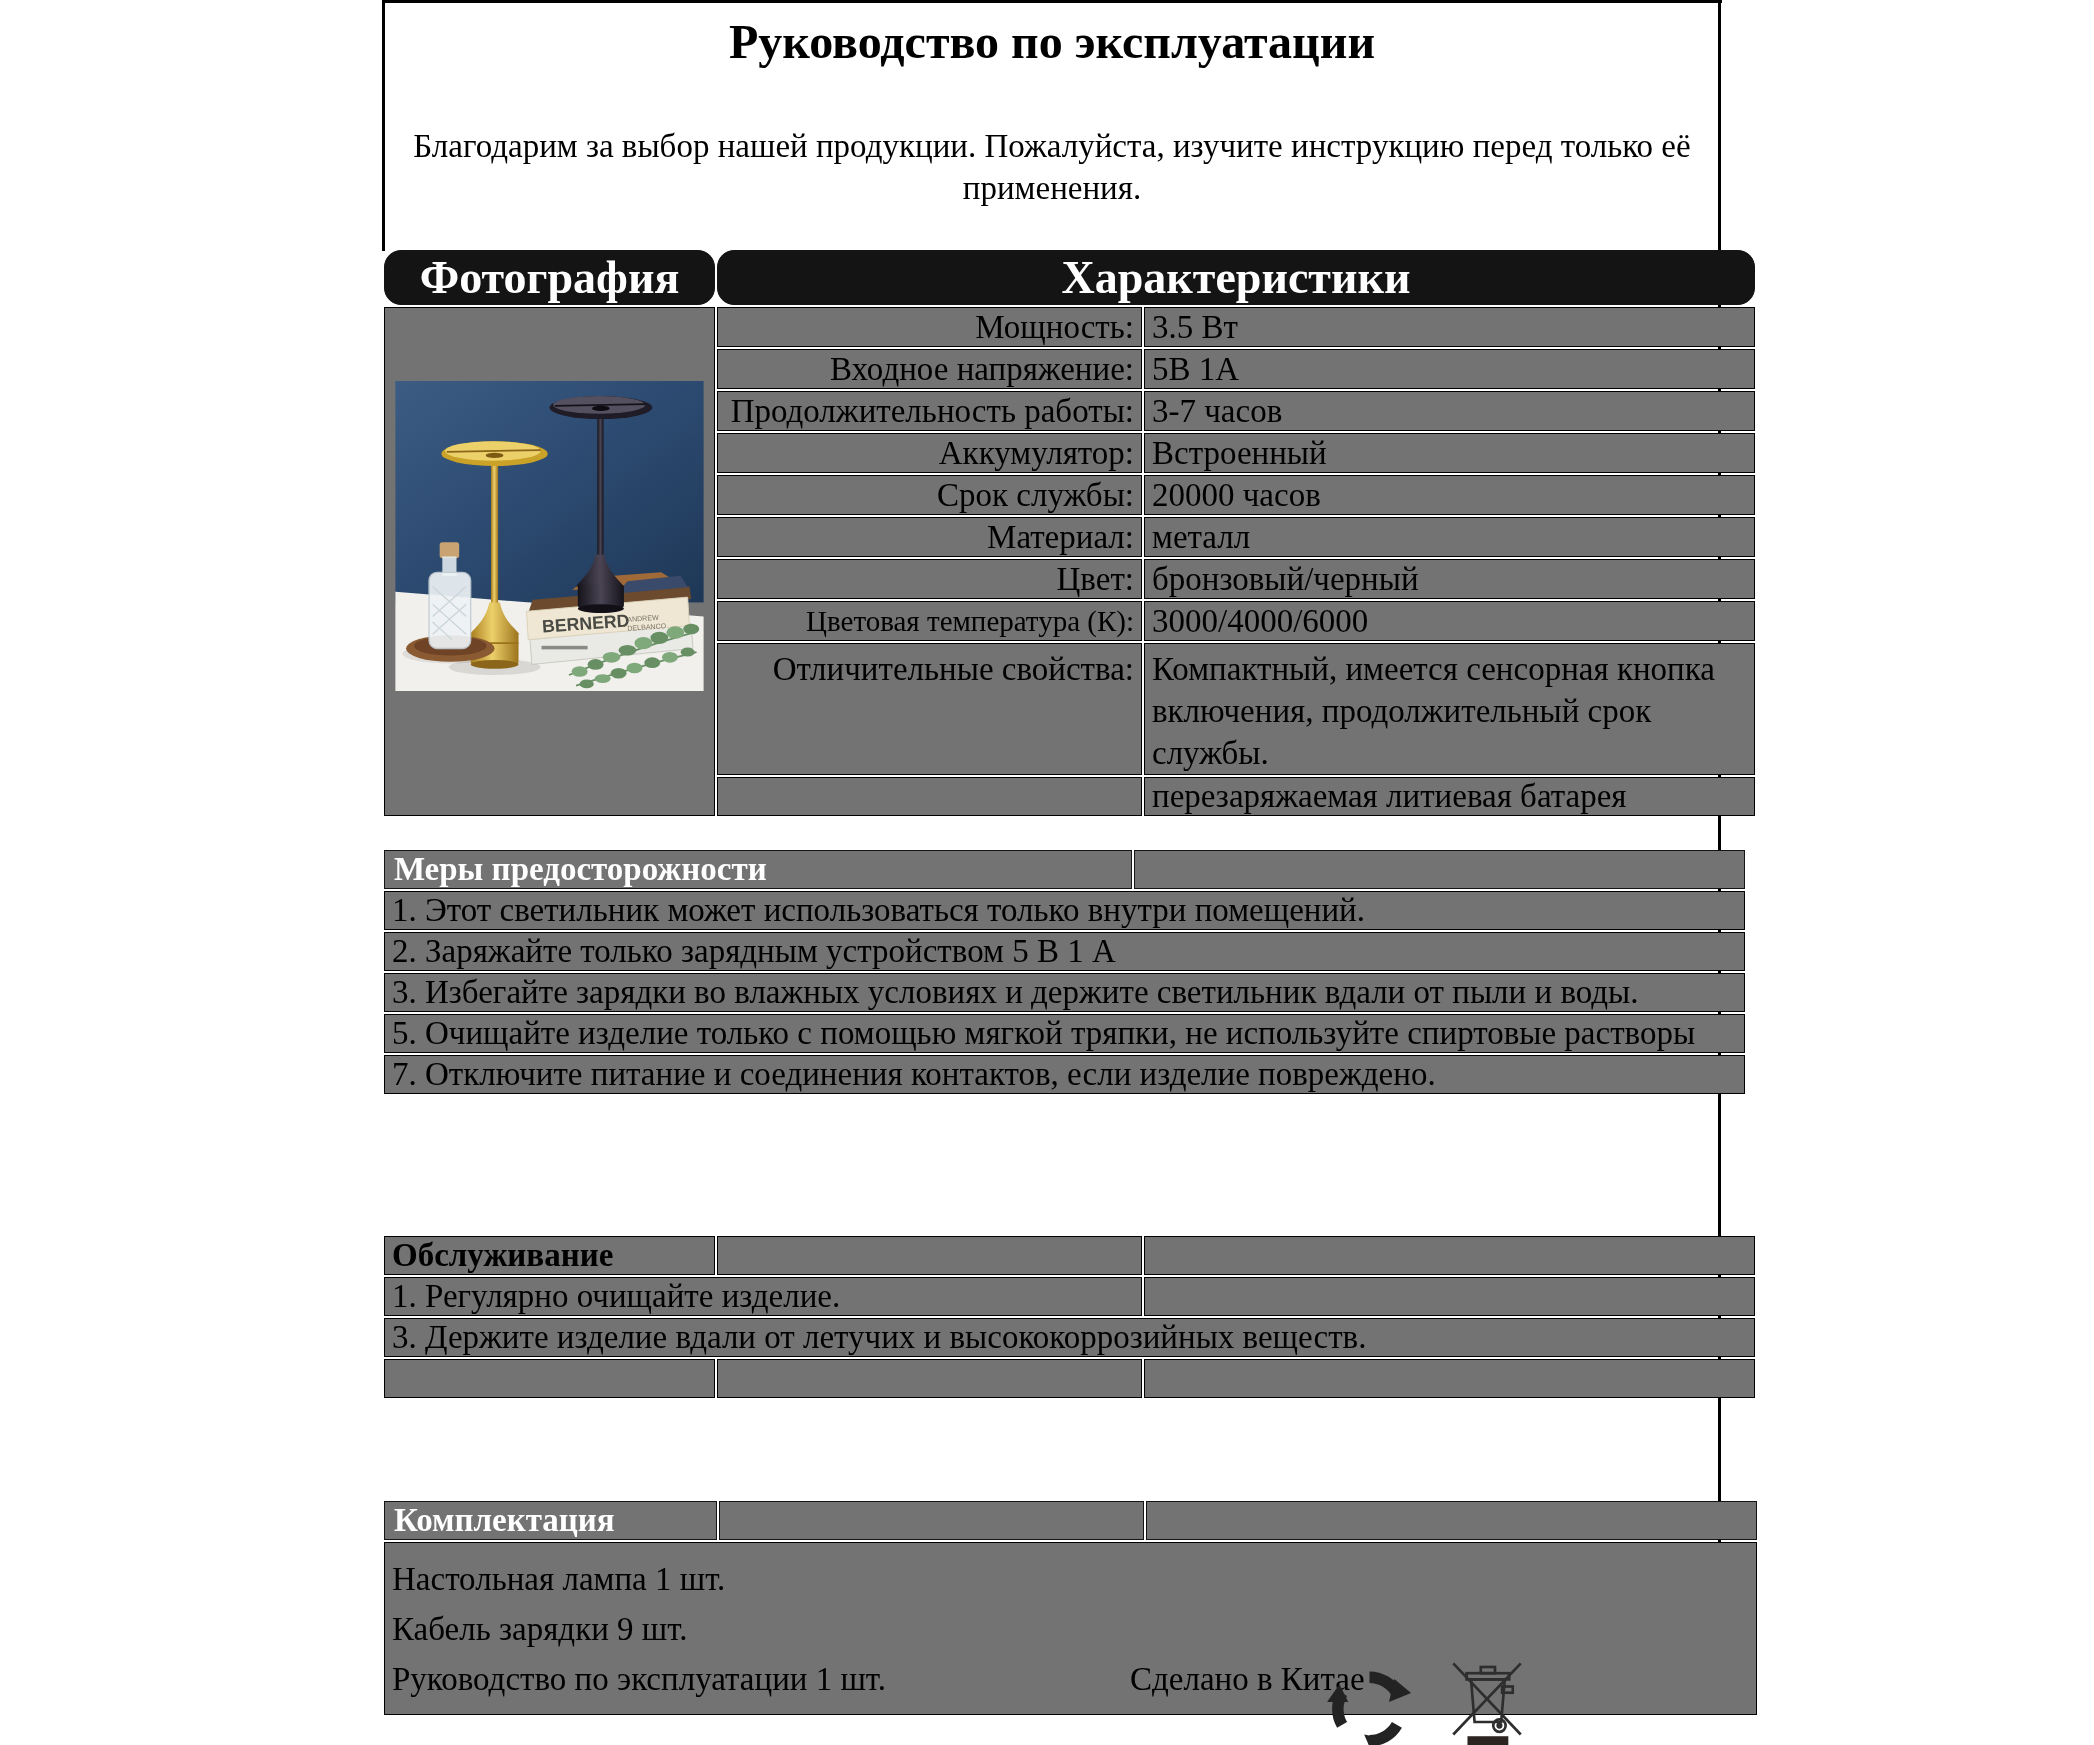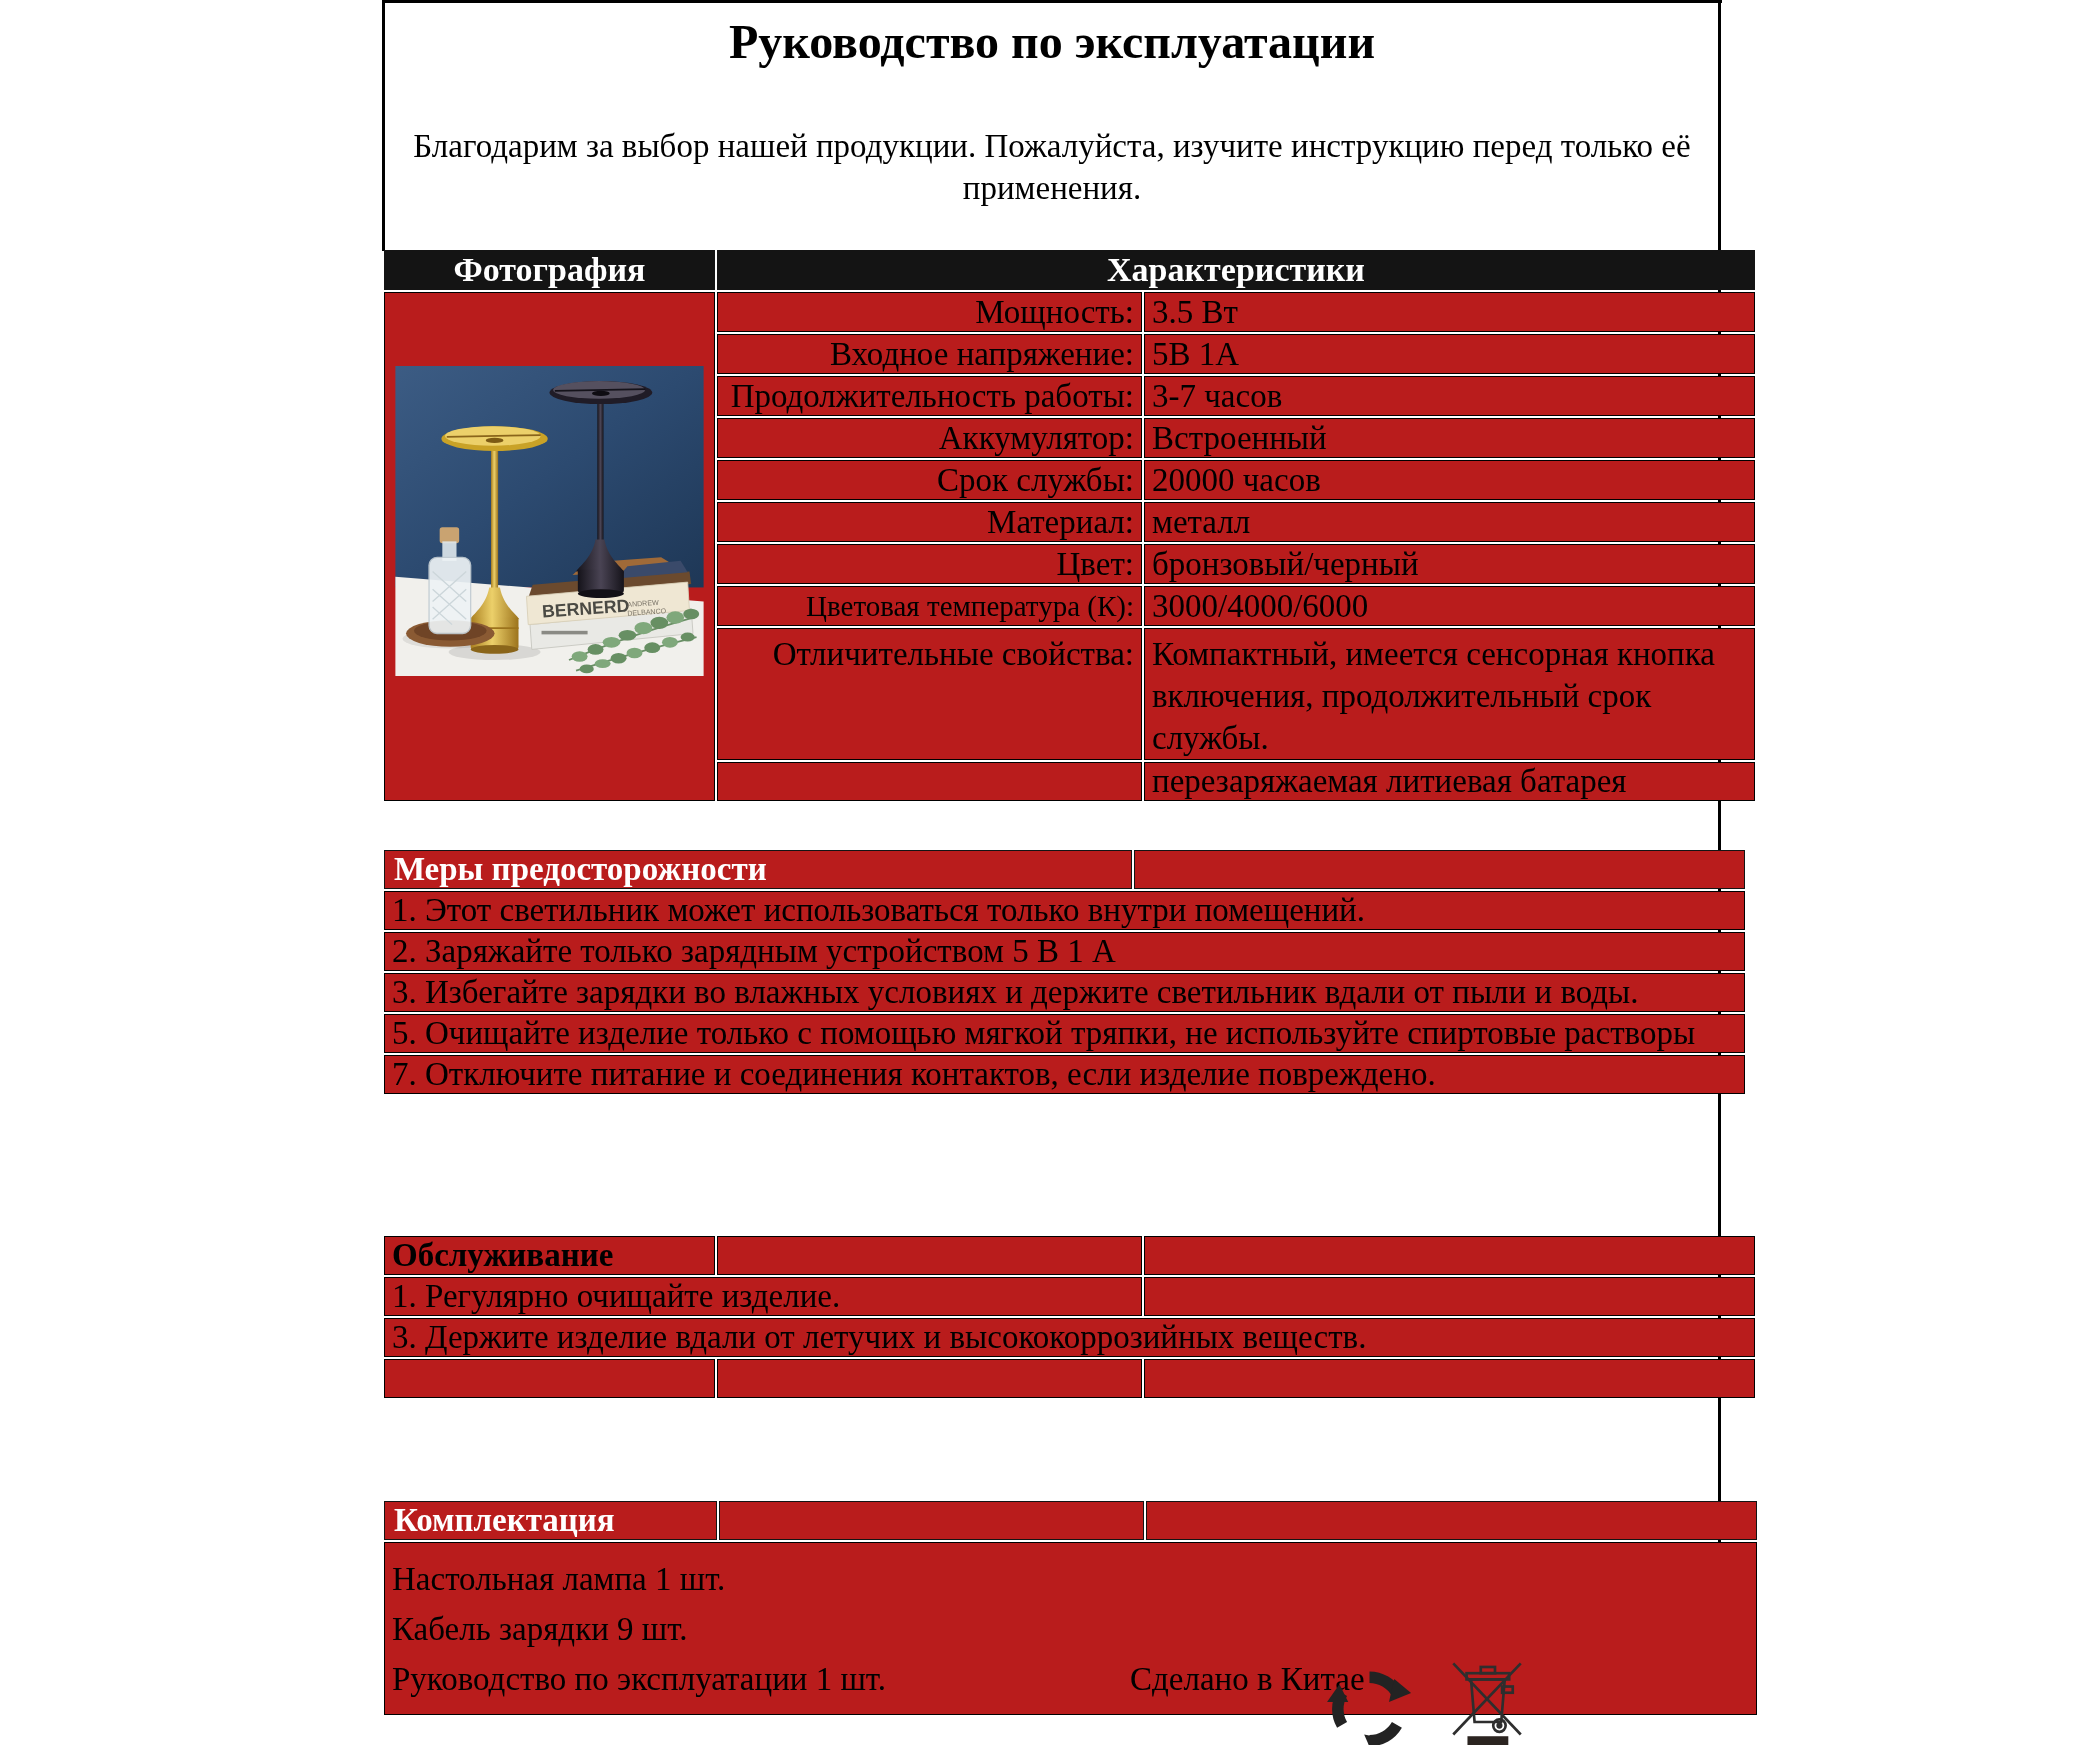--- a/index.html
+++ b/index.html
@@ -3,26 +3,26 @@
 <meta charset="utf-8">
 <style>
   html,body{margin:0;padding:0;background:#ffffff;}
   .page{position:relative;width:2094px;height:1746px;background:#fff;overflow:hidden;
         font-family:"Liberation Serif",serif;color:#000;}
   .borderline{position:absolute;background:#000;}
   .title{position:absolute;left:382px;top:14px;width:1340px;text-align:center;
          font-size:48px;font-weight:bold;}
   .subtitle{position:absolute;left:382px;width:1340px;text-align:center;font-size:33px;}
   table.sec{position:absolute;border-collapse:separate;border-spacing:2.7px;table-layout:fixed;}
-  table.sec td{border:1.8px solid #000;font-size:33px;padding:0 7px;background:#b91c1c;
+  table.sec td{border:1.8px solid #000;font-size:33px;padding:0 7px;background:#737373;
                overflow:hidden;vertical-align:middle;}
   
   #spec{left:382px;top:248px;}
-  #spec td.hdr{background:#141414;color:#fff;font-weight:bold;font-size:34px;
-               text-align:center;height:35px;border-color:#141414;}
+  #spec td.hdr{background:#141414;color:#fff;font-weight:bold;font-size:46px;
+               text-align:center;height:35px;border-color:#141414;border-radius:17px;}
   #spec td.photo{width:315px;vertical-align:top;text-align:center;padding:73px 0 0 0;}
   #spec td.lab{width:409px;text-align:right;height:38px;}
   #spec td.val{width:595px;text-align:left;height:38px;margin-top:40px;}
   #spec tr.tall td{height:124px;vertical-align:top;padding-top:3.5px;line-height:42px;}
   #spec tr.last td{height:32px;}
   #spec td.small{font-size:29px;}
   
   td.bar{background:#141414;color:#fff;font-weight:bold;font-size:34px;height:35px;
          border-color:#141414 !important;padding-left:8.9px !important;}
   td.barpad{background:#141414;border-color:#141414 !important;}

